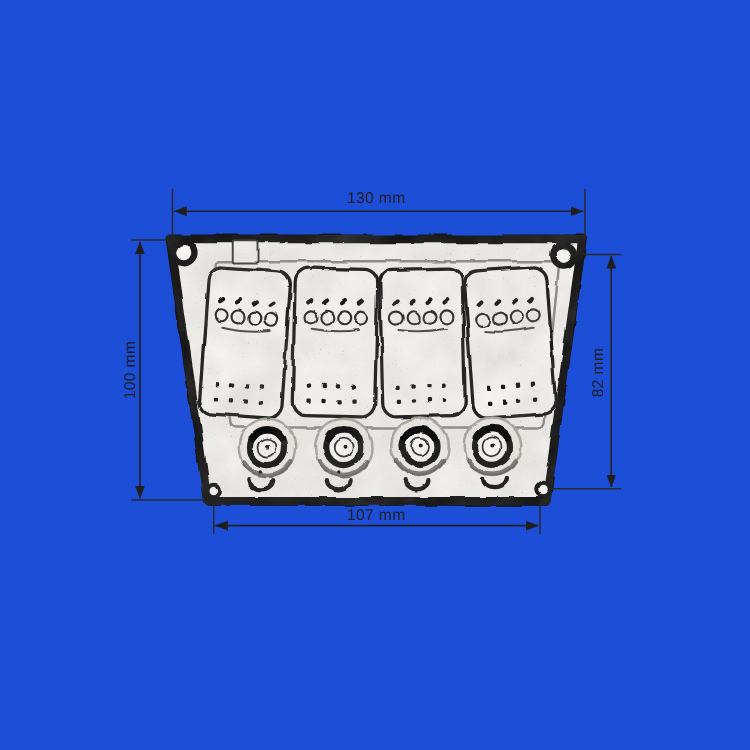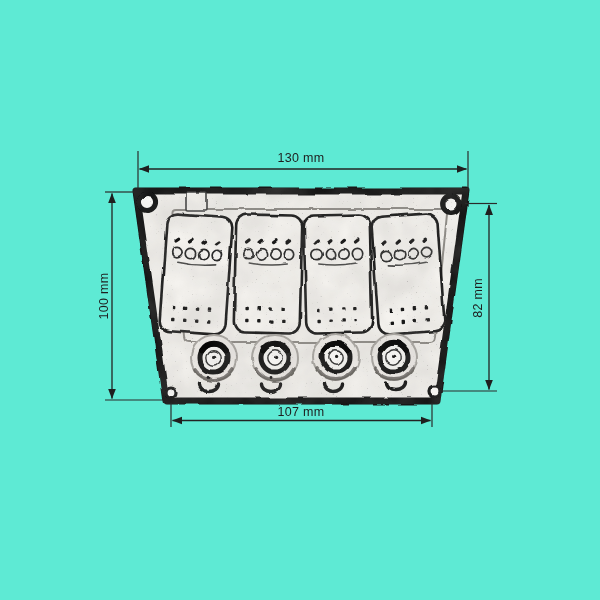--- a/index.html
+++ b/index.html
@@ -1,16 +1,16 @@
 <!DOCTYPE html>
 <html><head>
 <meta charset="utf-8">
 <style>
   html,body{margin:0;padding:0;background:#ffffff;}
-  .canvas{position:relative;width:600px;height:600px;background:#5eead4;overflow:hidden;
+  .canvas{position:relative;width:600px;height:600px;background:#1d4ed8;overflow:hidden;
           font-family:"Liberation Sans",sans-serif;}
   svg{position:absolute;left:0;top:0;}
 
   
   .panel-face{fill:#f1efeb;stroke:#141414;stroke-width:7;stroke-linejoin:round;}
   .bezel{fill:none;stroke:#8e8b86;stroke-width:2;stroke-linejoin:round;}
   .tab{fill:#f3f1ed;stroke:#3c3c3c;stroke-width:1.6;}
   .screw{fill:#fcfbf9;stroke:#121212;}
 
   

